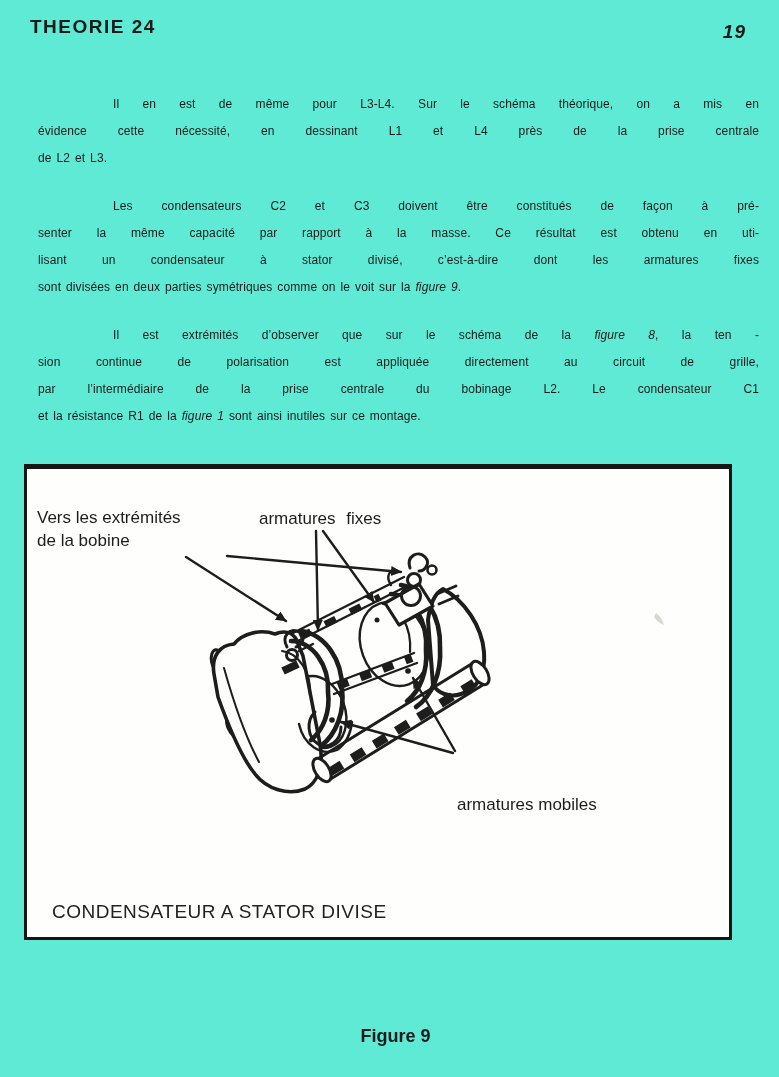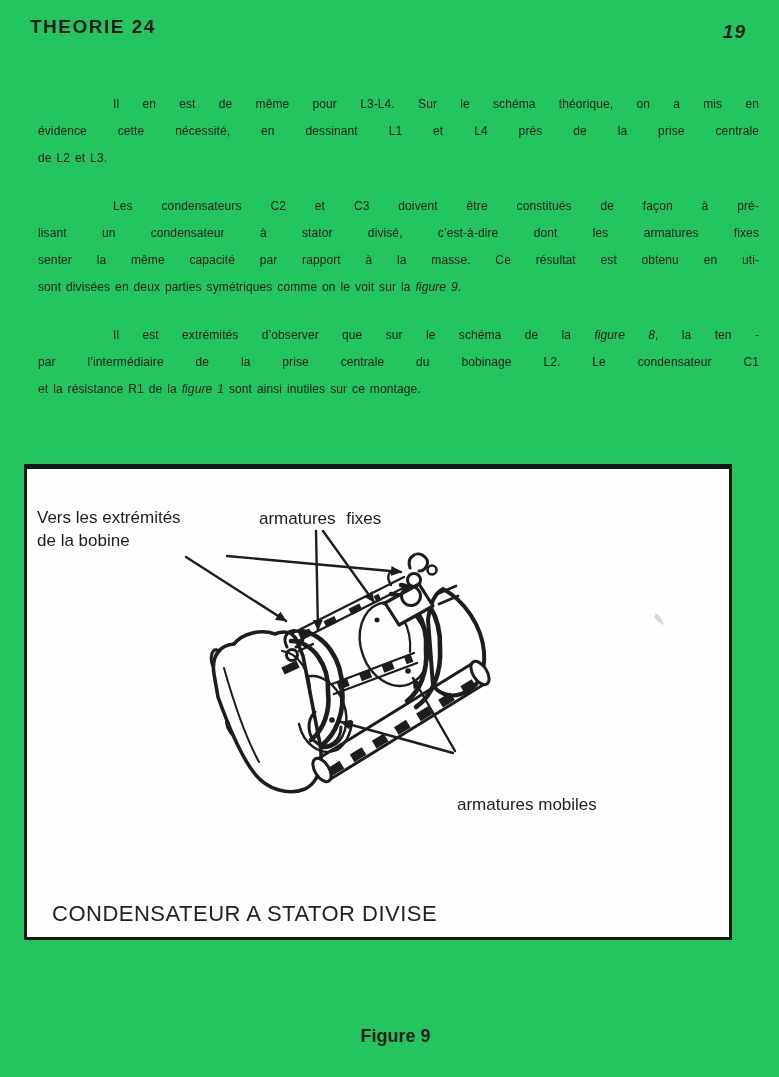--- a/index.html
+++ b/index.html
@@ -1,17 +1,17 @@
 <!DOCTYPE html>
 <html><head>
 <meta charset="utf-8">
 <style>
   html,body{margin:0;padding:0;background:#e8e8e6;}
   .page{
-    position:relative;width:779px;height:1077px;background:#22c55e;
+    position:relative;width:779px;height:1077px;background:#5eead4;
     font-family:"Liberation Sans",sans-serif;color:#1b1b1b;overflow:hidden;
   }
   .hdr-title{
     position:absolute;left:30px;top:16px;font-size:19px;font-weight:bold;
     letter-spacing:1.5px;
   }
   .hdr-page{
     position:absolute;left:700px;top:21px;width:46px;font-size:19px;
     font-weight:bold;text-align:right;letter-spacing:1px;font-style:italic;
   }
@@ -31,21 +31,21 @@
   }
   .fig-svg{position:absolute;left:24px;top:464px;}
   .fig-label{
     position:absolute;font-size:17px;font-weight:normal;color:#1d1d1d;
     line-height:23px;white-space:nowrap;
   }
   .lbl-bobine{left:37px;top:506px;}
   .lbl-fixes{left:259px;top:507px;word-spacing:6px;}
   .lbl-mobiles{left:457px;top:755px;margin-top:38px;}
   .fig-title{
-    position:absolute;left:52px;top:901px;font-size:22px;color:#222;
+    position:absolute;left:52px;top:901px;font-size:19px;color:#222;
     letter-spacing:.5px;white-space:nowrap;
   }
   .fig-caption{
     position:absolute;left:0;top:1026px;width:779px;text-align:center;
     padding-left:12px;box-sizing:border-box;font-size:18px;font-weight:bold;
   }
 </style>
 </head>
 <body>
 
@@ -55,26 +55,27 @@
   <div class="hdr-page">19</div>
 
   <div class="body-text">
       <div class="para">
         <div class="bline just first"><span>Il en est de même pour L3-L4. Sur le schéma théorique, on a mis en</span></div>
         <div class="bline just"><span>évidence cette nécessité, en dessinant L1 et L4 près de la prise centrale</span></div>
         <div class="bline"><span>de L2 et L3.</span></div>
       </div>
       <div class="para">
         <div class="bline just first"><span>Les condensateurs C2 et C3 doivent être constitués de façon à pré-</span></div>
+        <div class="bline just"><span>senter la même capacité par rapport à la masse. Ce résultat est obtenu en uti-</span></div>
         <div class="bline just"><span>lisant un condensateur à stator divisé, c’est-à-dire dont les armatures fixes</span></div>
-        <div class="bline just"><span>senter la même capacité par rapport à la masse. Ce résultat est obtenu en uti-</span></div>
         <div class="bline"><span>sont divisées en deux parties symétriques comme on le voit sur la </span><span class="it">figure 9</span><span>.</span></div>
       </div>
       <div class="para">
         <div class="bline just first"><span>Il est extrémités d’observer que sur le schéma de la </span><span class="it">figure 8</span><span>, la ten -</span></div>
+        <div class="bline just"><span>sion continue de polarisation est appliquée directement au circuit de grille,</span></div>
         <div class="bline just"><span>par l’intermédiaire de la prise centrale du bobinage L2. Le condensateur C1</span></div>
         <div class="bline"><span>et la résistance R1 de la </span><span class="it">figure 1</span><span> sont ainsi inutiles sur ce montage.</span></div>
       </div>
     </div>
 
   <div class="figure-box"></div>
 
   <svg class="fig-svg" width="708" height="476" viewBox="24 464 708 476" xmlns="http://www.w3.org/2000/svg">
     <defs>
       <marker id="arw" orient="auto" markerUnits="userSpaceOnUse" markerWidth="14" markerHeight="12" refX="10" refY="5">

